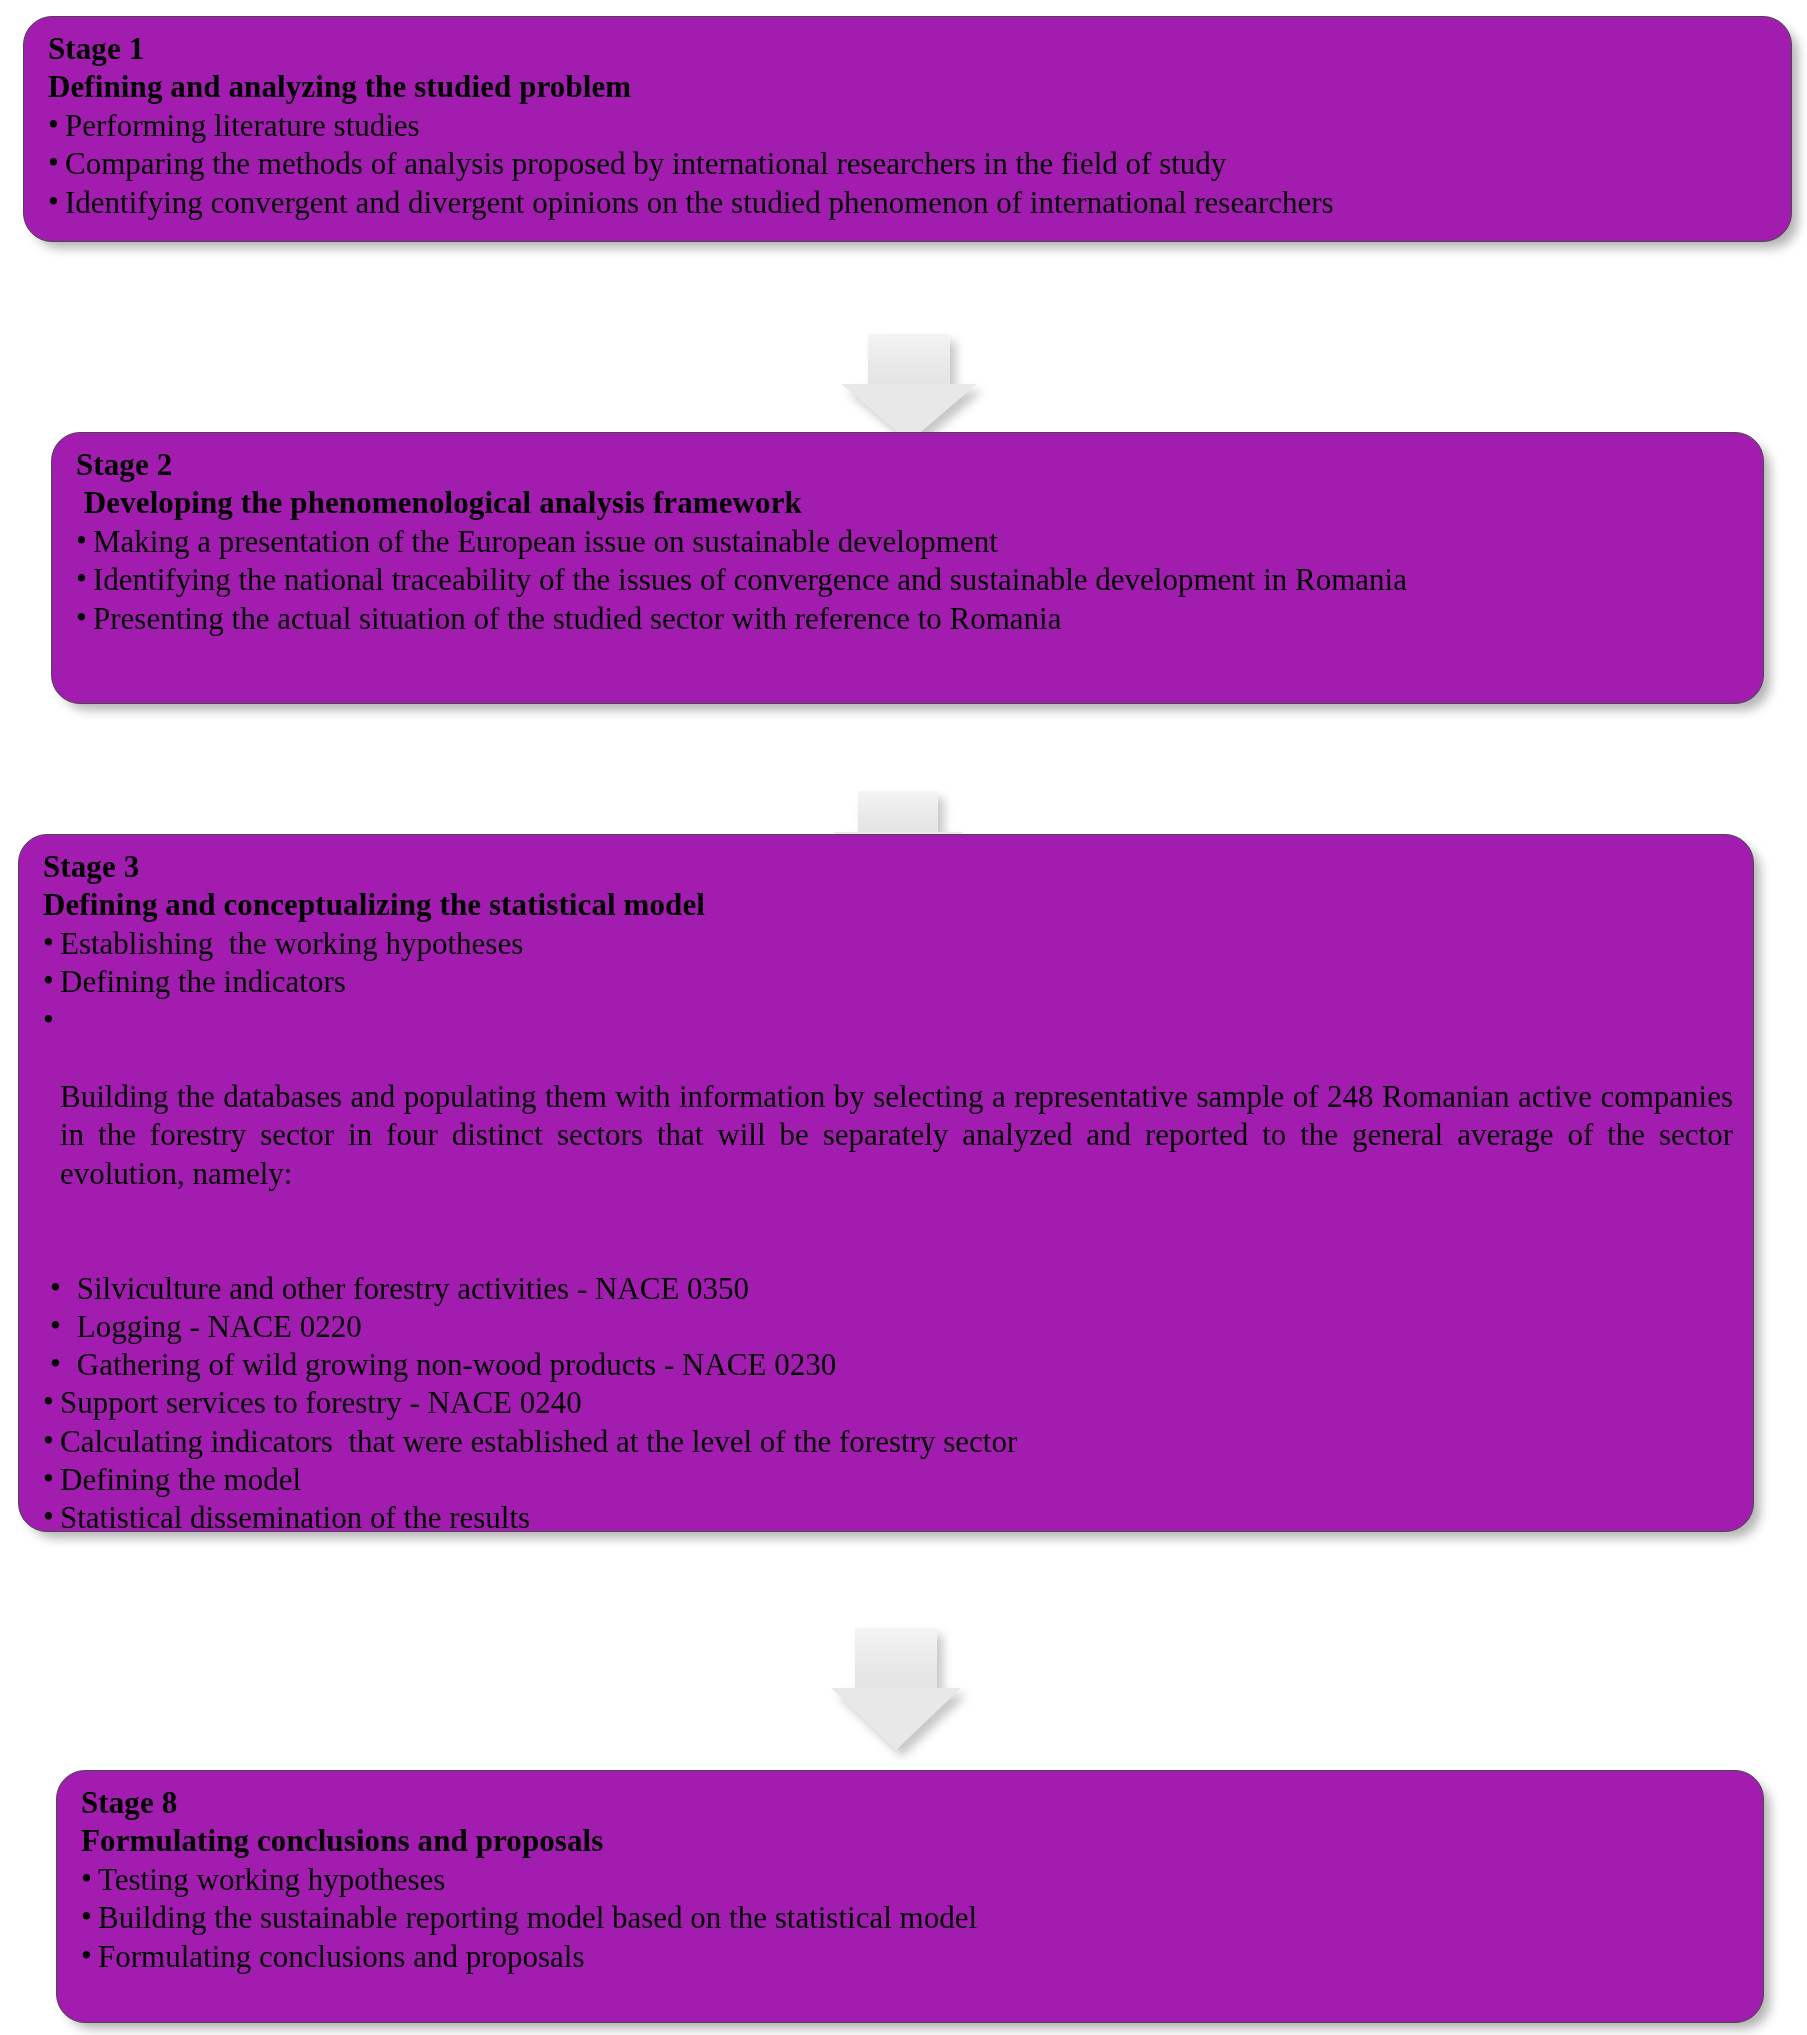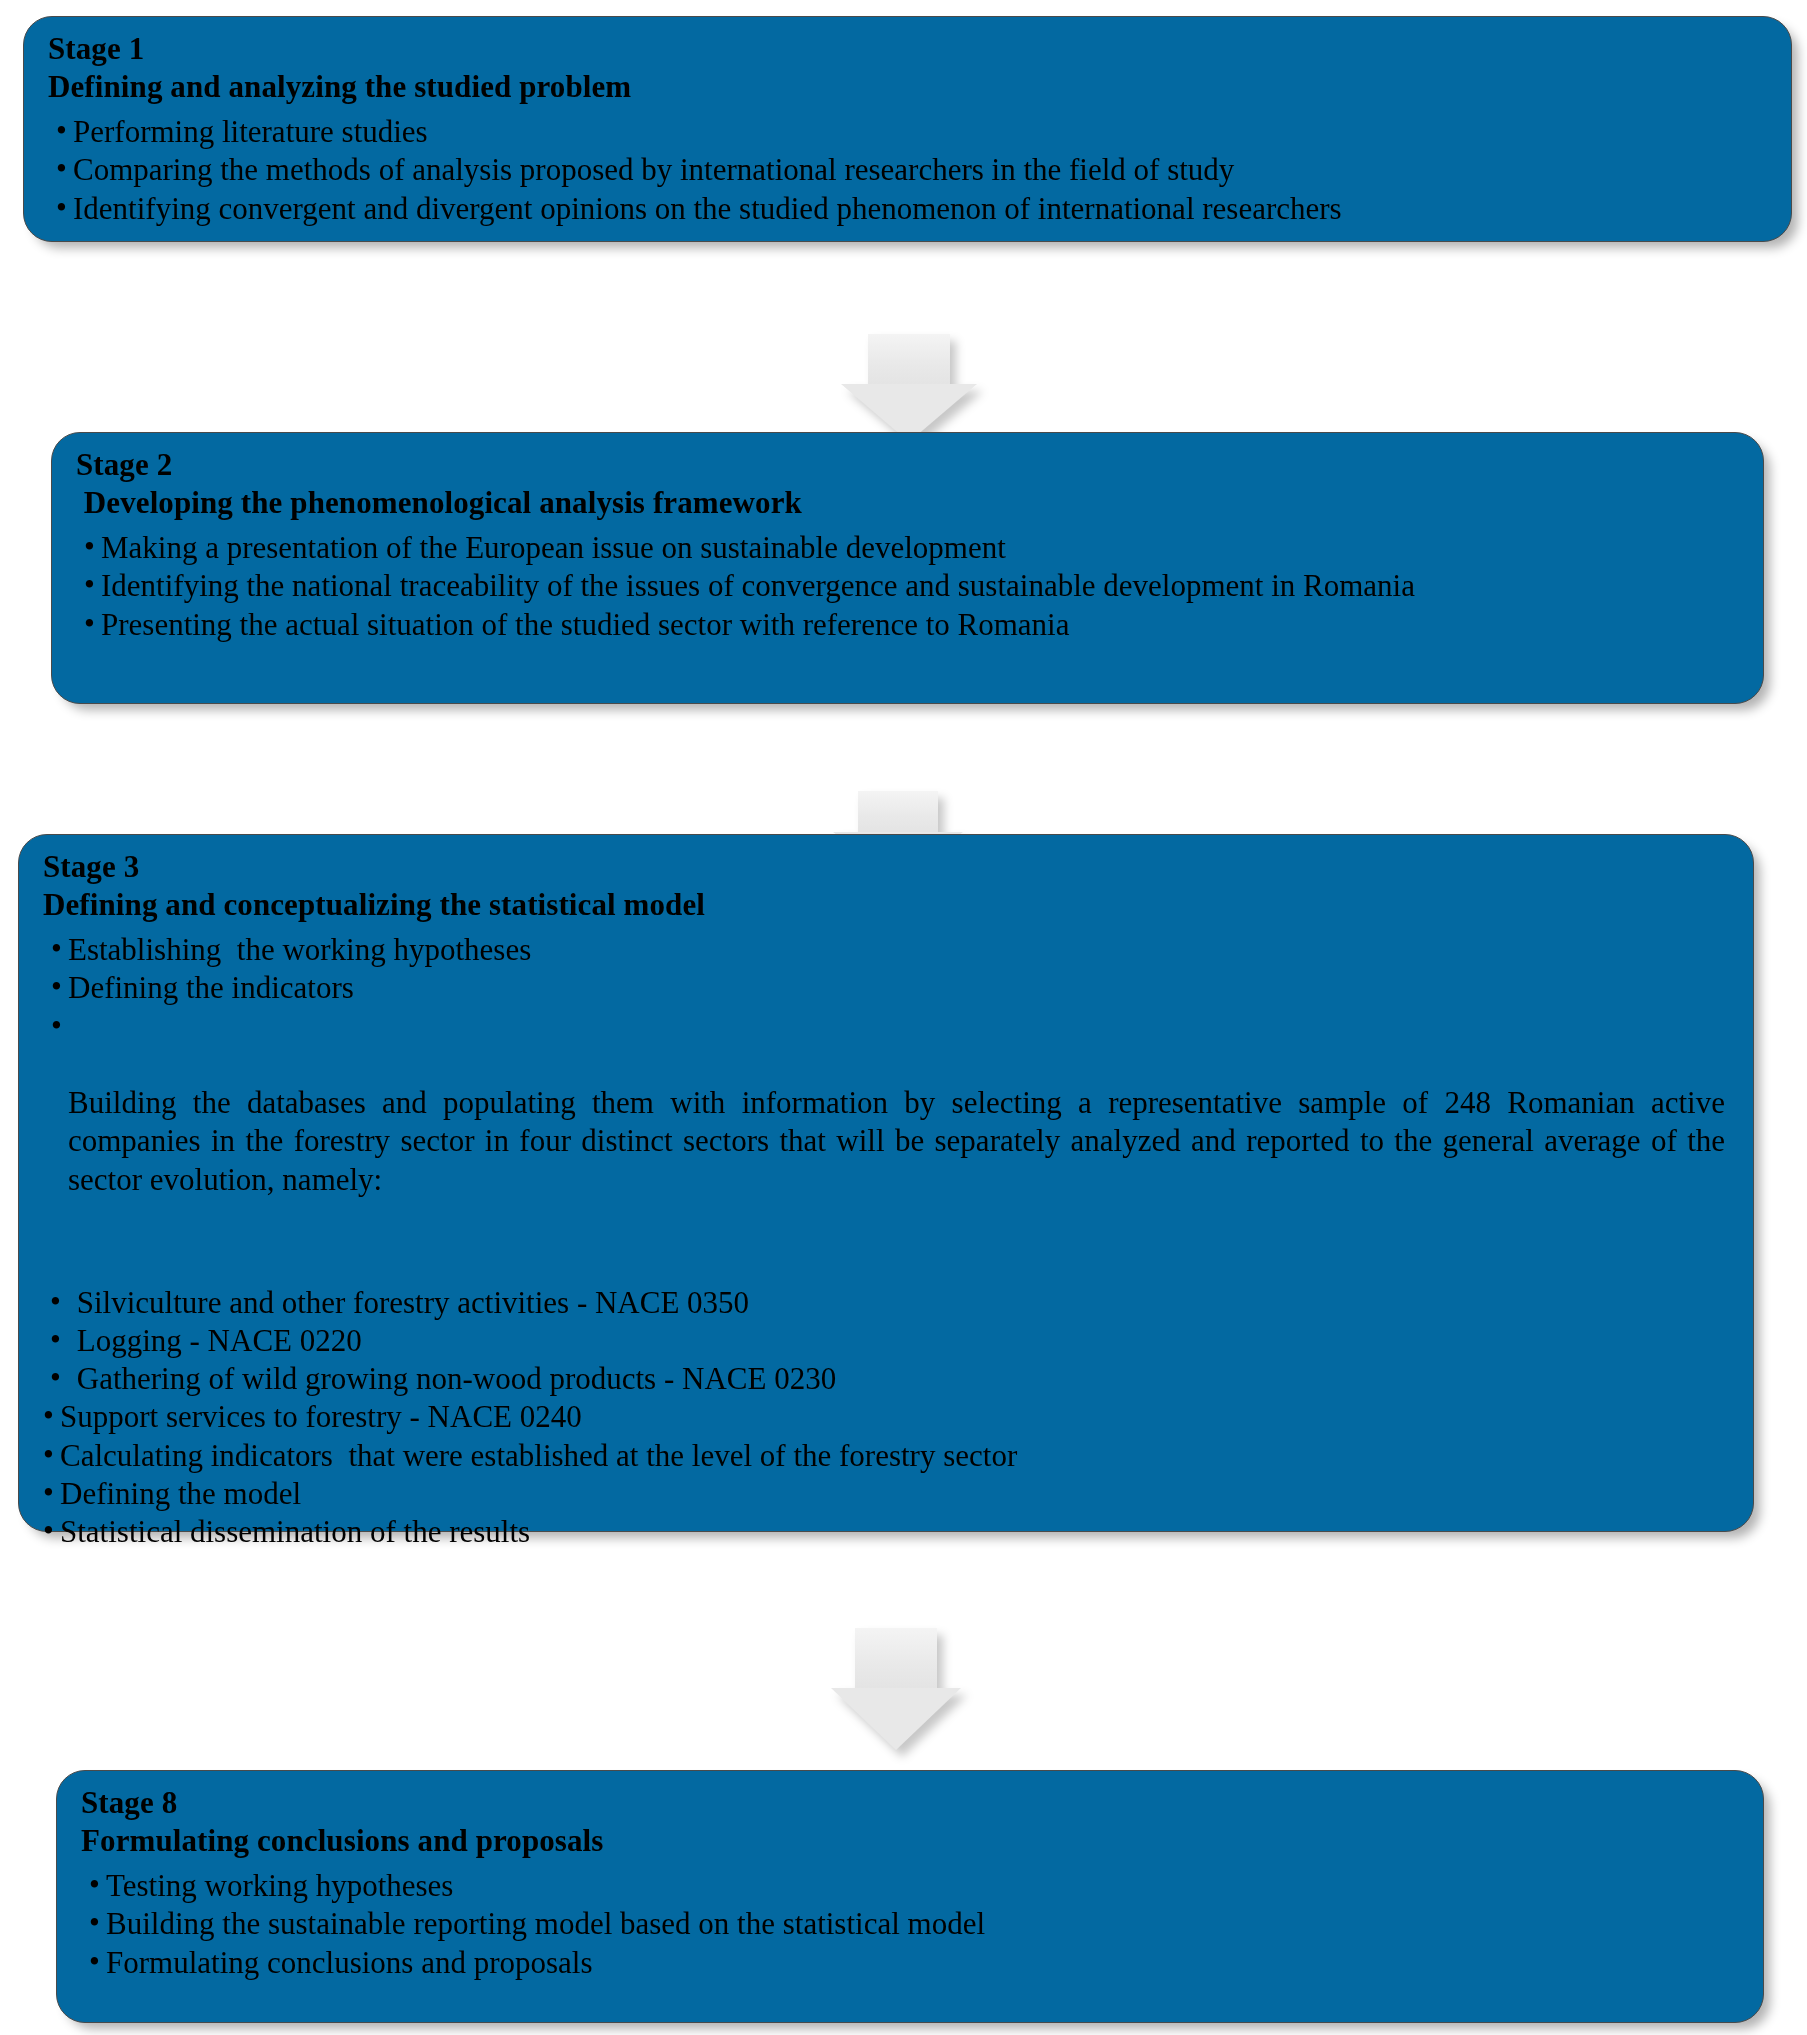--- a/index.html
+++ b/index.html
@@ -19,21 +19,21 @@
   .canvas {
     position: absolute;
     left: 0; top: 0;
     width: 1808px;
     height: 2035px;
   }
 
   
   .stage-box {
     position: absolute;
-    background: #0369a1;
+    background: #a21caf;
     border: 1.5px solid #4a4a4a;
     border-radius: 29px;
     box-sizing: border-box;
     box-shadow: 8px 8px 11px -2px rgba(0,0,0,0.30);
     padding: 13px 20px 15px 24px;
   }
 
   .stage-box.s1 { left: 23px;  top: 16px;   width: 1769px; height: 226px; }
   .stage-box.s2 { left: 51px; top: 432px;  width: 1713px; height: 272px; }
   .stage-box.s3 { left: 18px;  top: 834px; width: 1736px; height: 698px; }
@@ -45,21 +45,21 @@
     font-size: 31px;
     line-height: 1.21;
     letter-spacing: 0.1px;
     white-space: pre;
   }
   .stage-title { margin-bottom: 2px; }
 
   
   ul.bullets {
     list-style: none;
-    margin: 8px;
+    margin: 0;
     padding: 0;
   }
   ul.bullets li {
     position: relative;
     font-size: 31px;
     line-height: 1.235;
     padding-left: 17px;
     margin: 0;
     white-space: pre-wrap;
   }

